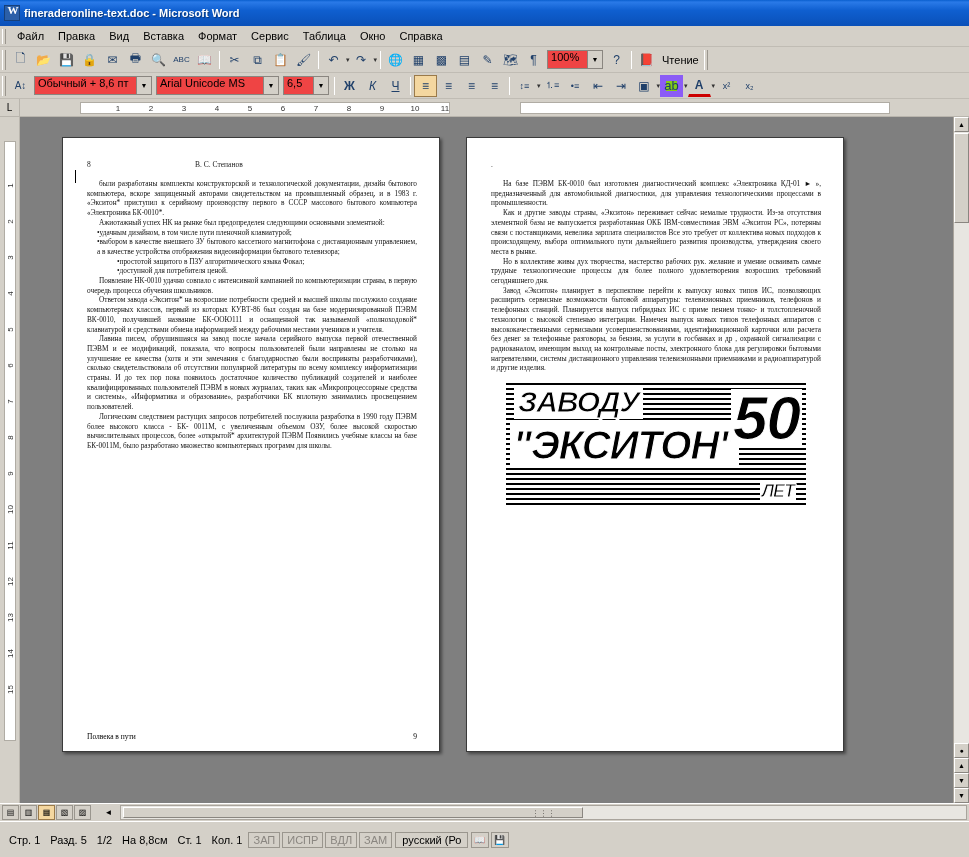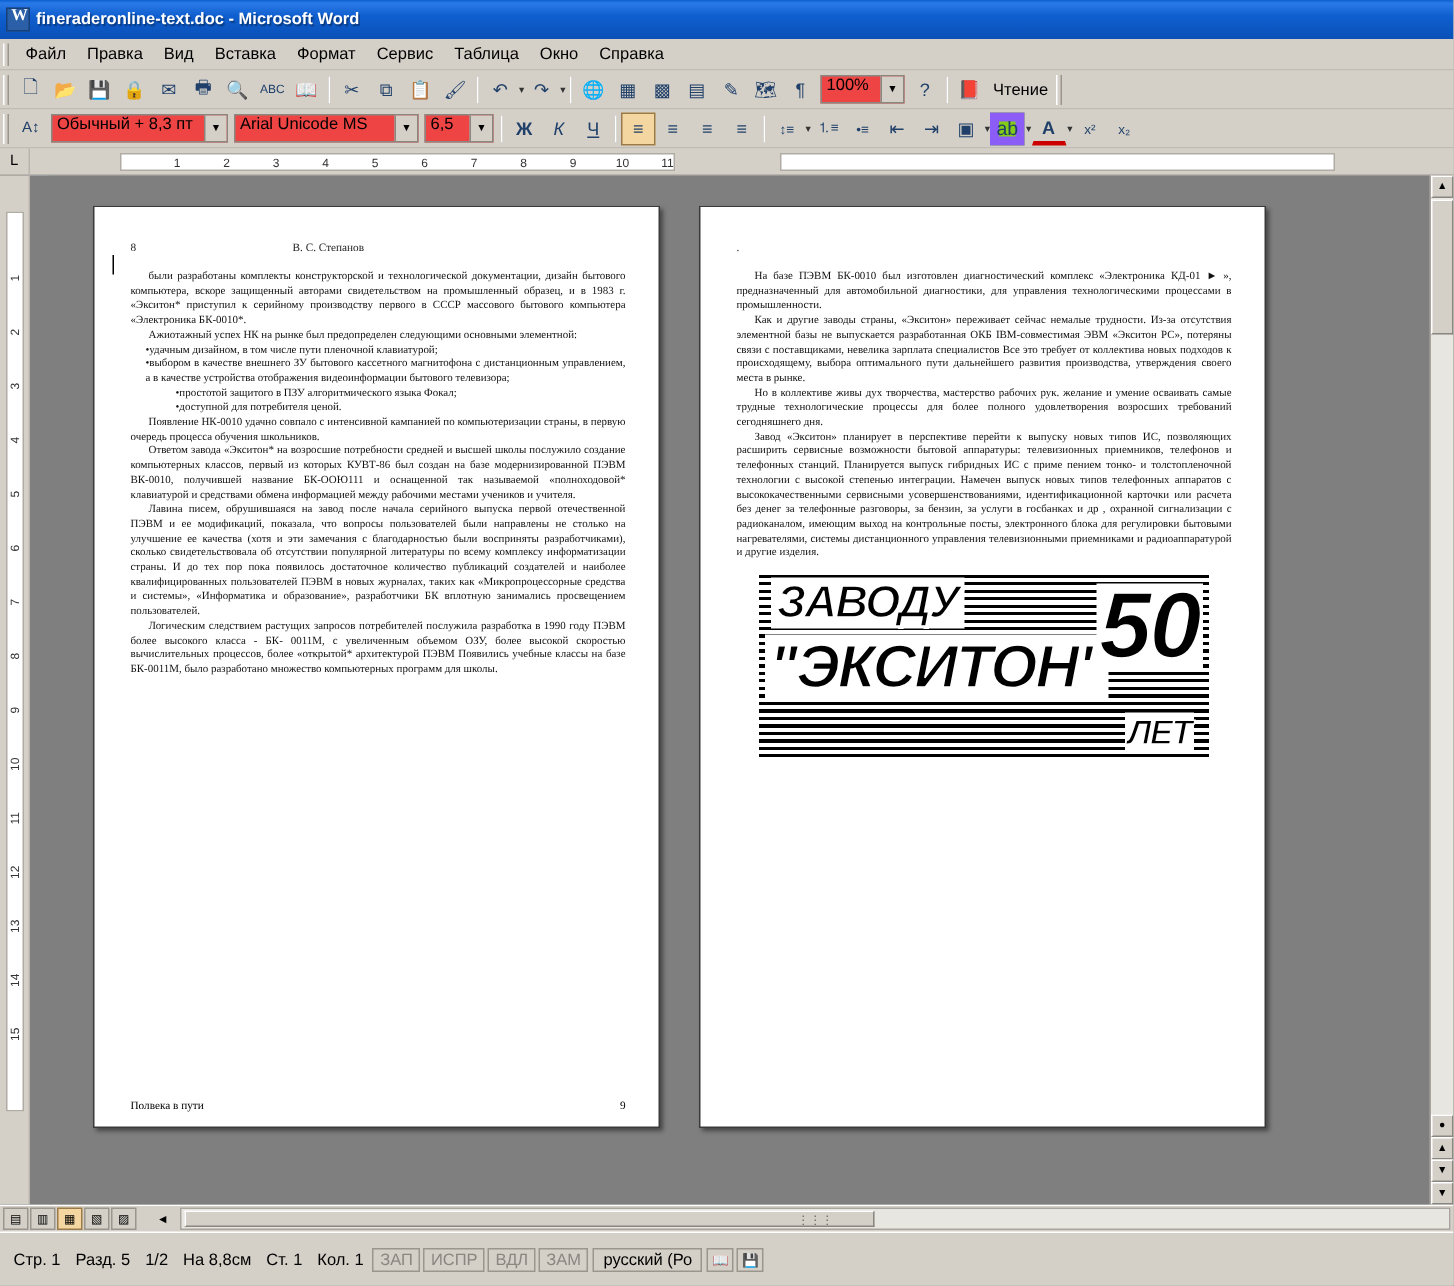--- a/index.html
+++ b/index.html
@@ -301,21 +301,21 @@
   .logo-50 {
     right: 4px; top: 6px;
     font-size: 62px;
     font-style: italic;
     background: #fff;
     padding: 0 2px;
     line-height: .95;
   }
   .logo-let {
     right: 10px; bottom: 6px;
-    font-size: 23px;
+    font-size: 18px;
     font-style: italic;
     background: #fff;
     padding: 0 2px;
   }
 
   
   .leftstrip {
     position: absolute;
     left: 20px; top: 0; width: 14px; height: 100%;
     background: #b0c4de;
@@ -496,21 +496,21 @@
     <span class="tsep"></span>
     <span class="tbtn">📕</span>
     <span class="tlabel">Чтение</span>
     <span class="tgrip"></span>
   </div>
 
   <div class="toolbar">
     <span class="tgrip"></span>
     <span class="tbtn" style="font-size:10px">A↕</span>
     <span class="tcombo" style="width:118px">
-      <span class="cval">Обычный + 8,3 пт</span>
+      <span class="cval">Обычный + 8,6 пт</span>
       <span class="carrow">▼</span>
     </span>
     <span class="tcombo" style="width:123px">
       <span class="cval">Arial Unicode MS</span>
       <span class="carrow">▼</span>
     </span>
     <span class="tcombo" style="width:46px">
       <span class="cval">6,5</span>
       <span class="carrow">▼</span>
     </span>

